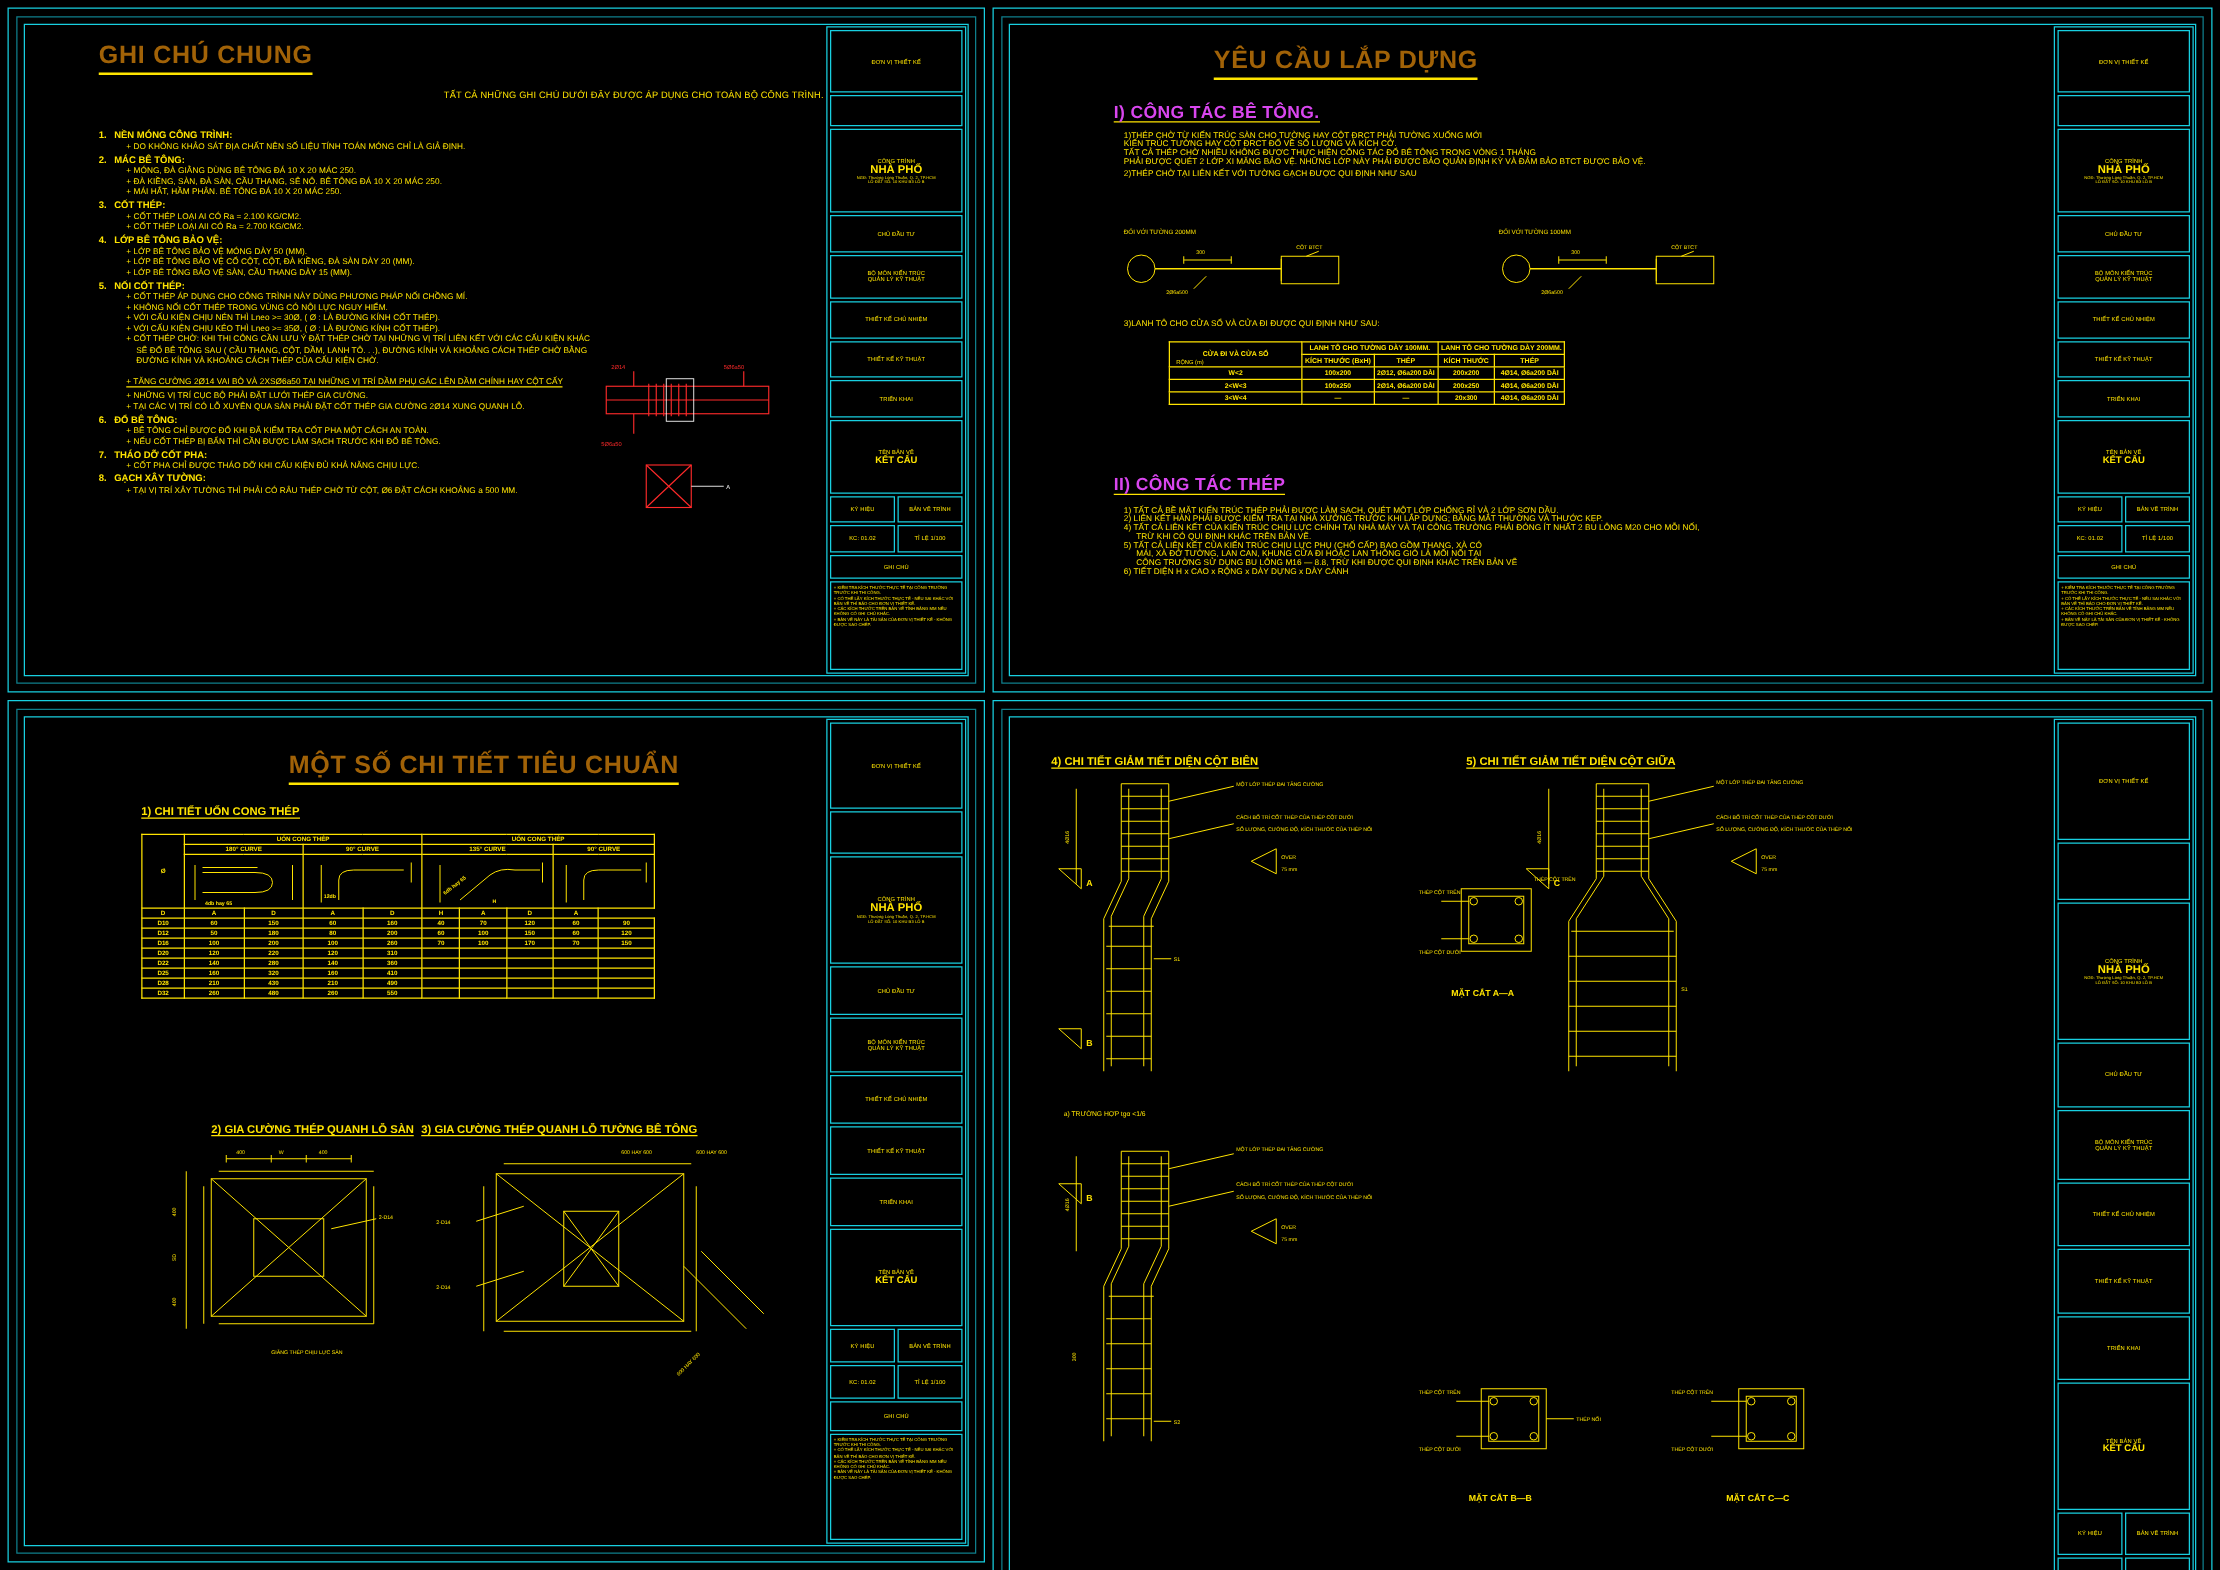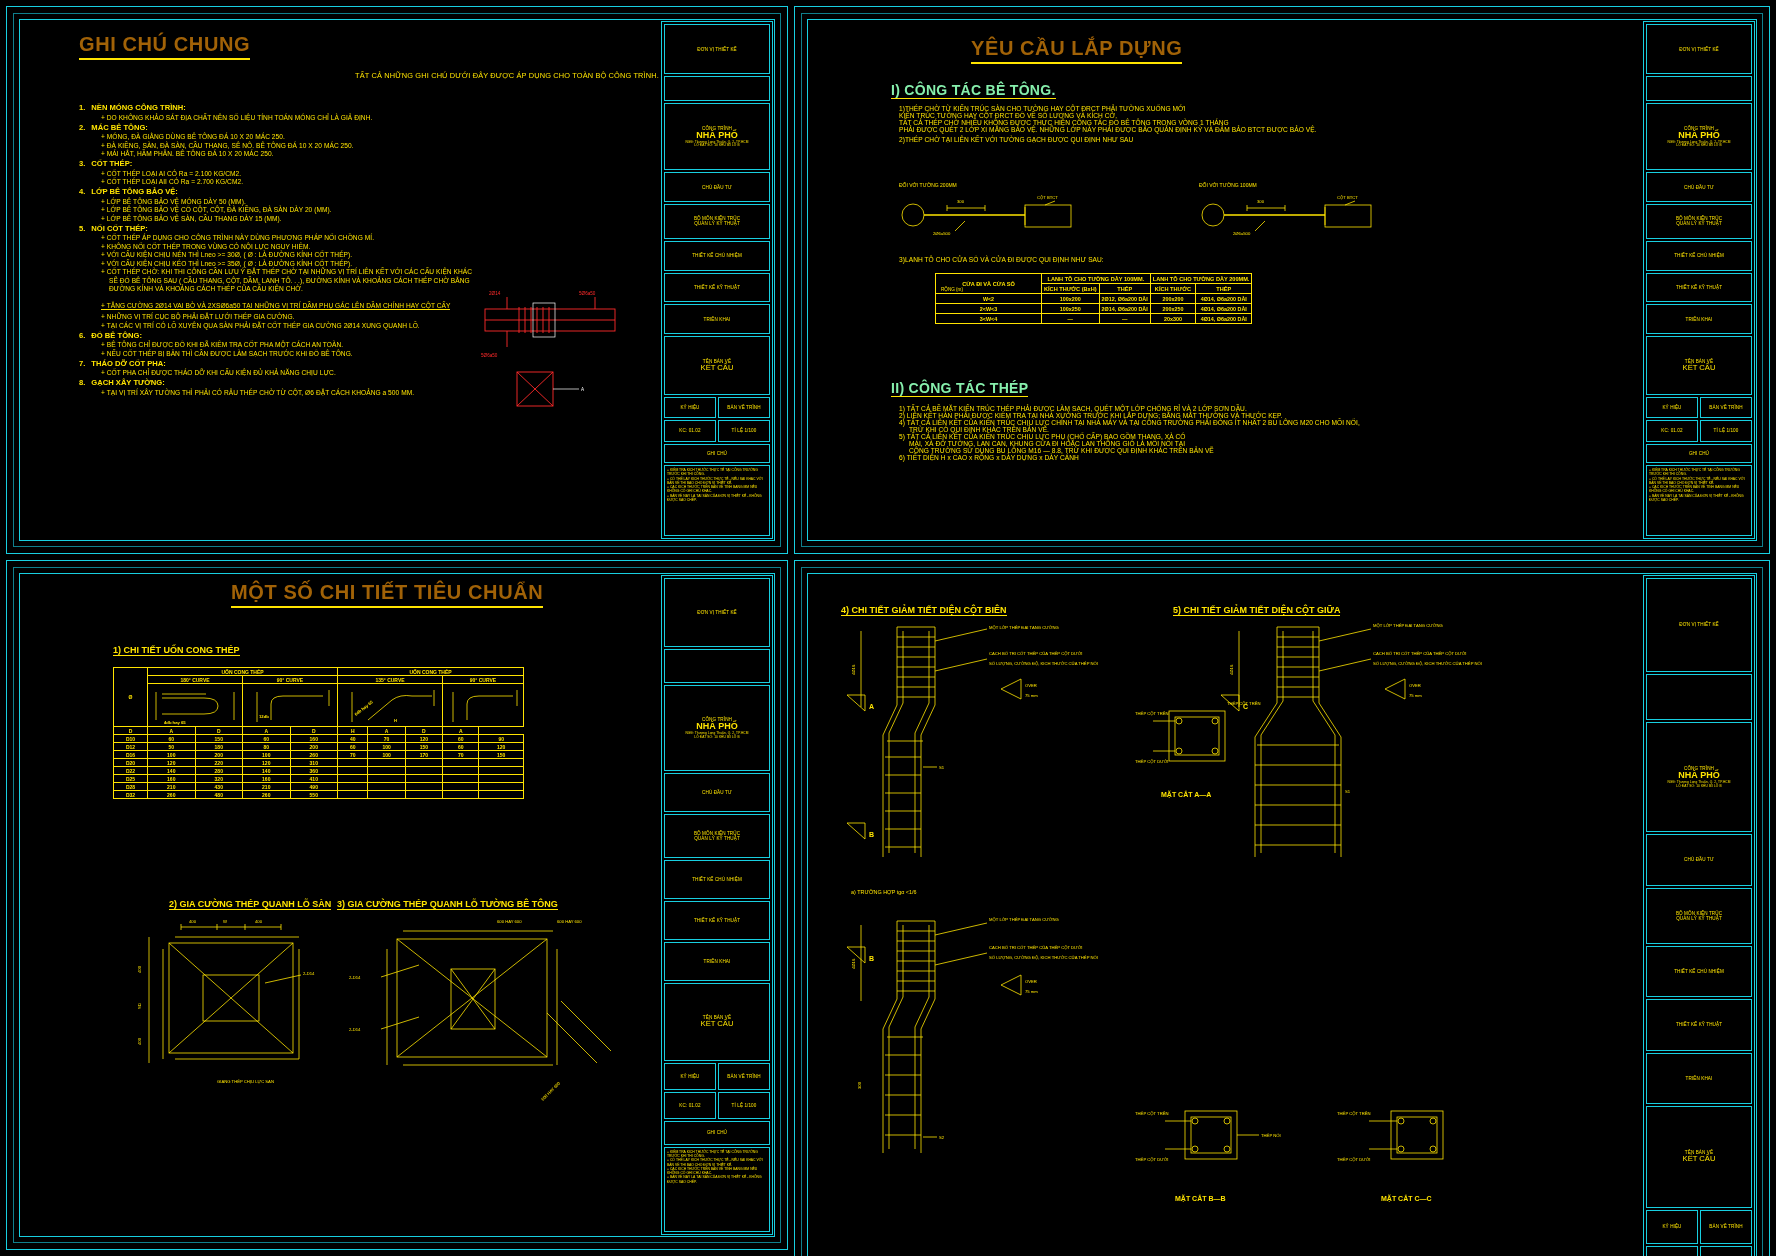--- a/index.html
+++ b/index.html
@@ -38,21 +38,21 @@
   #p3 { left: 6px;   top: 560px; width: 782px;  height: 690px; }
   #p4 { left: 794px; top: 560px; width: 976px;  height: 876px; }
 
   .h1 {
     color: #a16207; font-weight: 700; font-size: 20px;
     letter-spacing: .6px; border-bottom: 2px solid #ffe400;
     display: inline-block; padding-bottom: 2px;
     font-family: "Liberation Sans", sans-serif;
   }
   .h2 {
-    color: #86efac; font-weight: 700; font-size: 14px;
+    color: #d946ef; font-weight: 700; font-size: 14px;
     border-bottom: 1px solid #ffe400; display: inline-block;
     letter-spacing: .3px;
   }
   .h3 {
     color: #ffe400; font-weight: 700; font-size: 9px;
     border-bottom: 1px solid #ffe400; display: inline-block;
   }
   .sub { color: #ffe400; font-size: 7.4px; letter-spacing: .15px; }
   .num { color: #ffe400; font-size: 7.6px; font-weight: 700; }
   .bul { color: #ffe400; font-size: 6.6px; letter-spacing: .05px; }
@@ -75,21 +75,21 @@
   }
   .tb-cell {
     border: 1px solid #18cfe0; flex: 1 1 auto;
     display: flex; align-items: center; justify-content: center;
     text-align: center; line-height: 1.1; padding: 1px;
     overflow: hidden;
   }
   .tb-cell.tall { flex: 2 1 auto; }
   .tb-label { color: #ffe400; font-size: 4.6px; letter-spacing: .1px; }
   .tb-strong { color: #ffe400; font-size: 9px; font-weight: 700; }
-  .tb-strong2 { color: #ffe400; font-size: 7.6px; font-weight: 400; }
+  .tb-strong2 { color: #ffe400; font-size: 7.6px; font-weight: 700; }
   .tb-row { display: flex; gap: 2px; flex: .6 1 auto; }
   .tb-row .tb-cell { flex: 1; }
   .tb-note {
     border: 1px solid #18cfe0; flex: 1.5 1 auto; padding: 2px;
     color: #ffe400; font-size: 3.4px; line-height: 1.25; text-align: left;
   }
 
   
   table.cad {
     border-collapse: collapse; font-size: 5.6px; color: #ffe400;
@@ -499,21 +499,21 @@
 + CÓ THỂ LẤY KÍCH THƯỚC THỰC TẾ - NẾU SAI KHÁC VỚI BẢN VẼ THÌ BÁO CHO ĐƠN VỊ THIẾT KẾ.
 + CÁC KÍCH THƯỚC TRÊN BẢN VẼ TÍNH BẰNG MM NẾU KHÔNG CÓ GHI CHÚ KHÁC.
 + BẢN VẼ NÀY LÀ TÀI SẢN CỦA ĐƠN VỊ THIẾT KẾ - KHÔNG ĐƯỢC SAO CHÉP.</div>
     </div>
   </div>
 
   <div class="panel" id="p3">
     <div class="inner-border"></div>
     <div class="draw-border"></div>
 
-    <div style="position:absolute;left:224px;top:20px;">
+    <div style="position:absolute;left:224px;top:40px;">
       <div class="h1">MỘT SỐ CHI TIẾT TIÊU CHUẨN</div>
     </div>
 
     <div style="position:absolute;left:106px;top:78px;">
       <div class="h3">1) CHI TIẾT UỐN CONG THÉP</div>
     </div>
 
     <div style="position:absolute;left:106px;top:106px;">
       <table class="bend">
         <thead>

